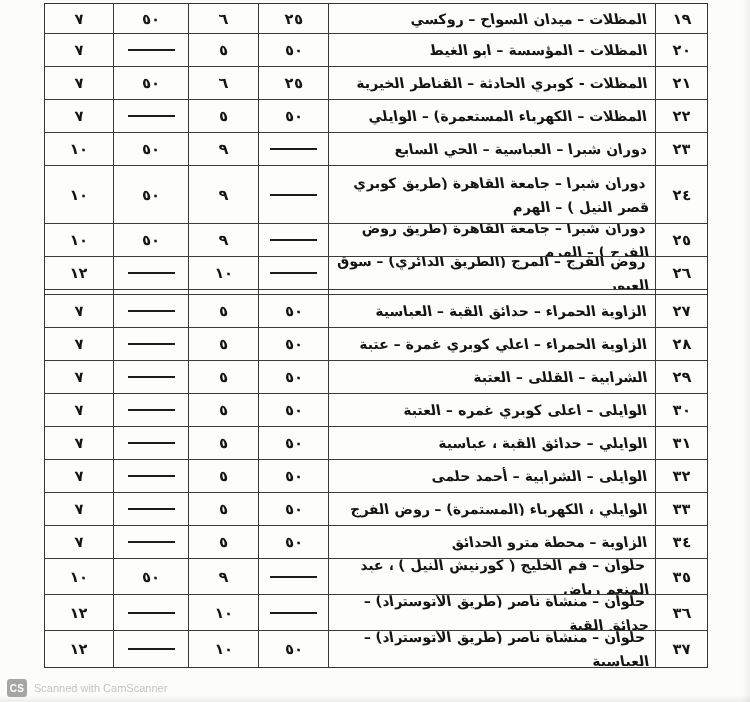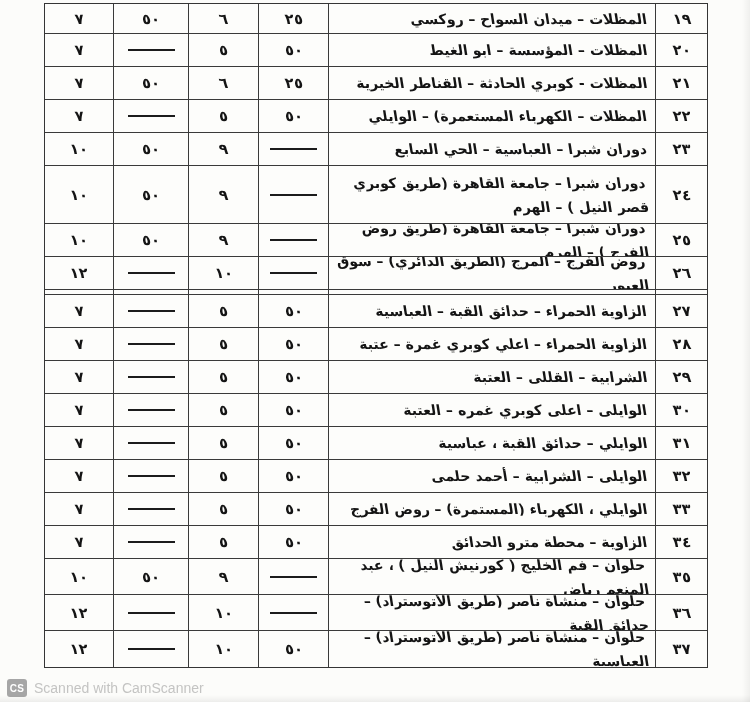--- a/index.html
+++ b/index.html
@@ -82,21 +82,21 @@
     color: #ffffff;
     font-size: 10px;
     font-weight: bold;
     display: flex;
     align-items: center;
     justify-content: center;
     letter-spacing: 0.3px;
   }
   .cs-text {
     color: #c4c4c3;
-    font-size: 14px;
+    font-size: 11px;
   }
   
   .edge-right {
     position: absolute; top: 0; right: 0;
     width: 8px; height: 100%;
     background: linear-gradient(to right, rgba(0,0,0,0), rgba(0,0,0,0.05));
     pointer-events: none;
   }
   .edge-bottom {
     position: absolute; left: 0; bottom: 0;

